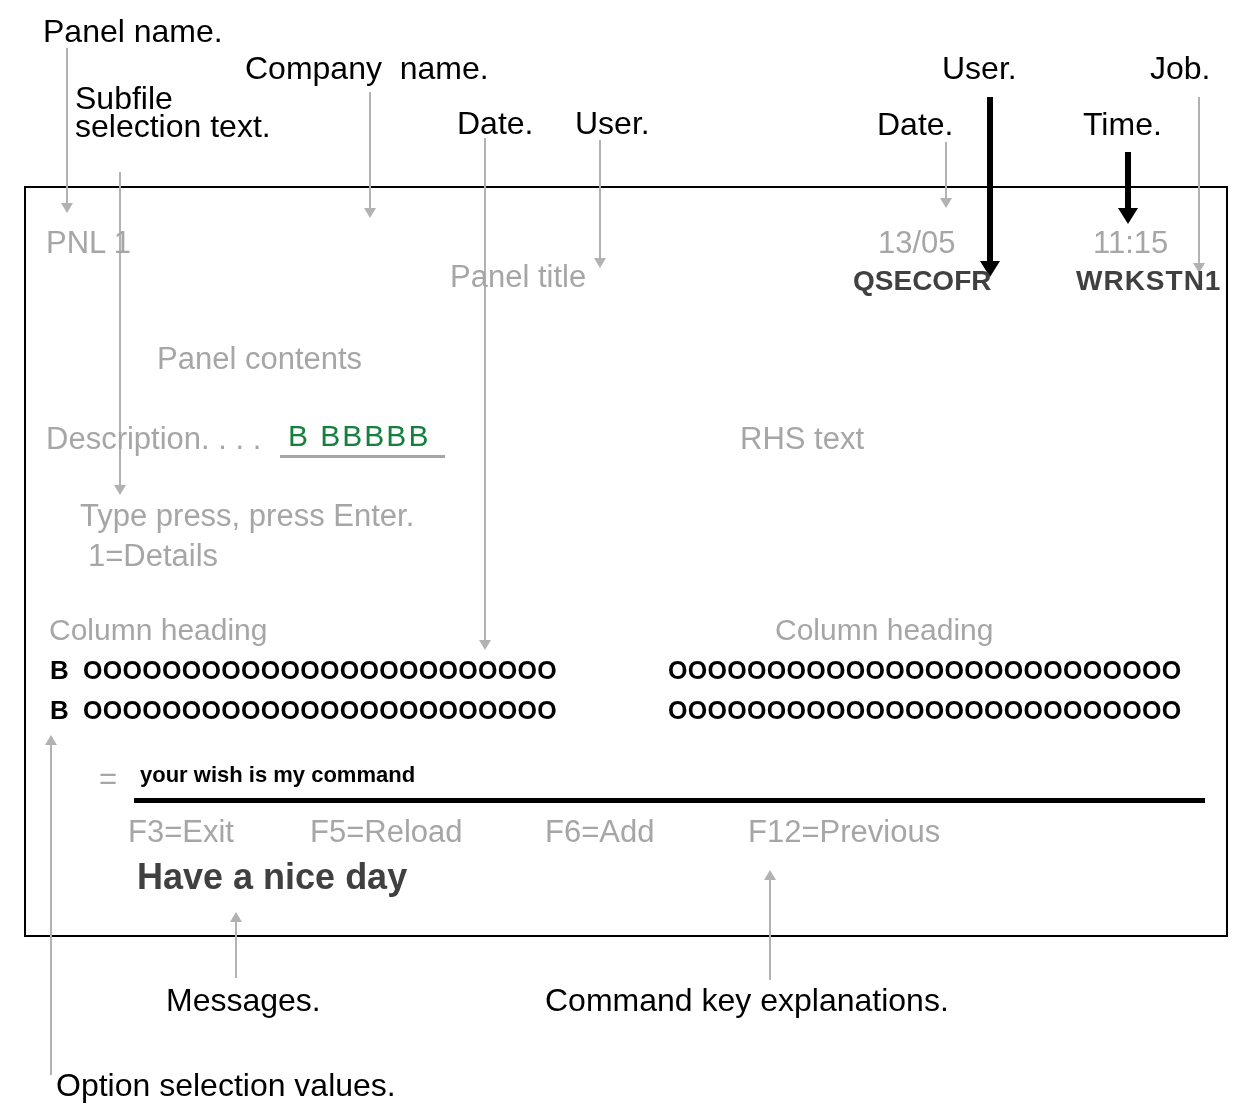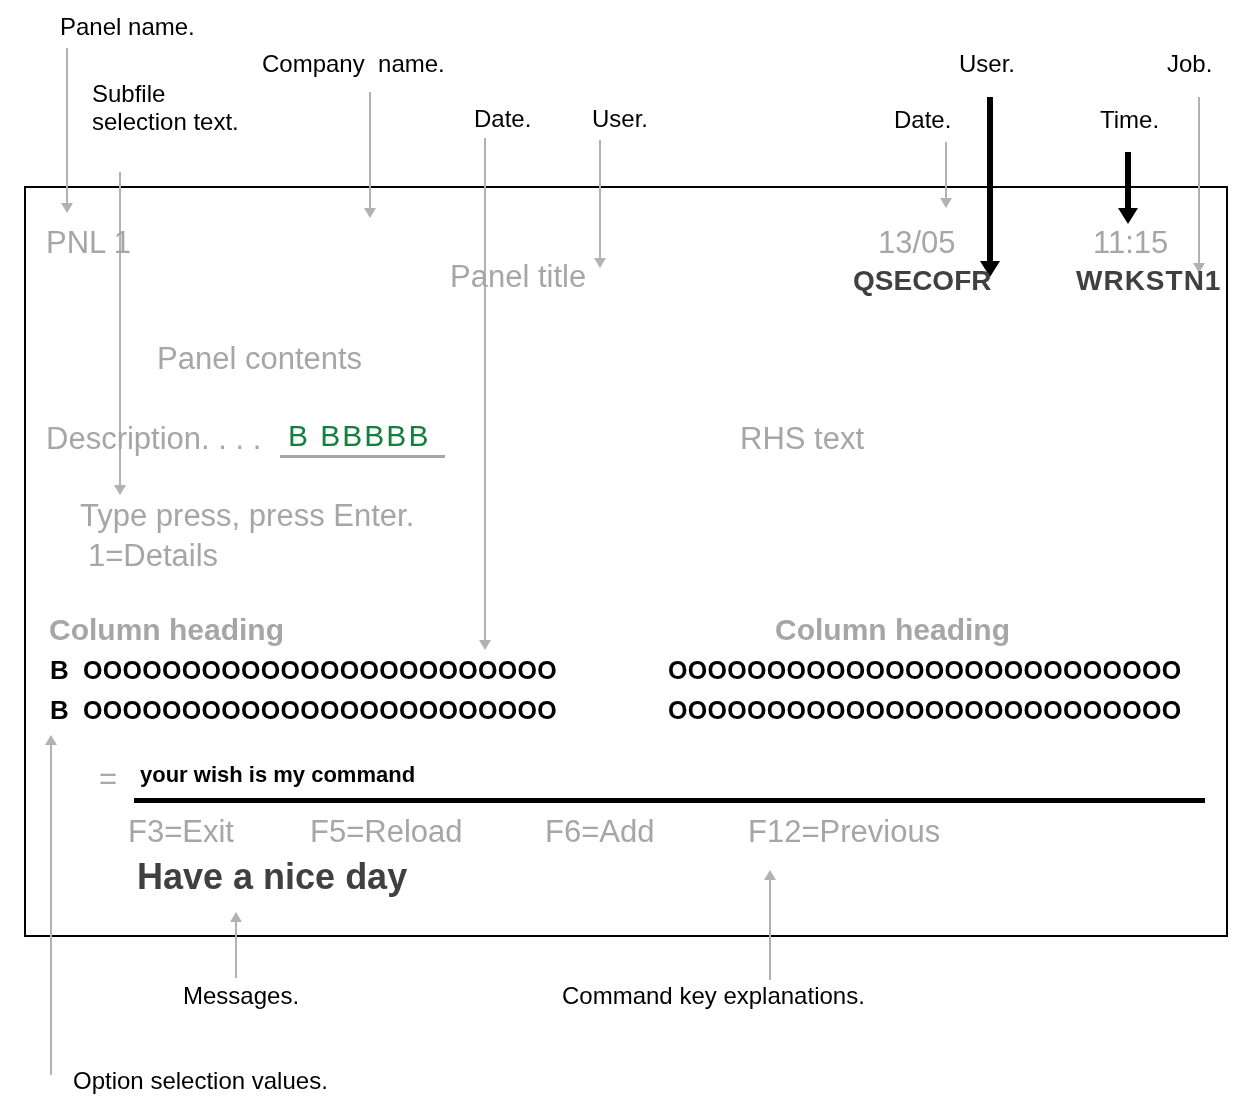--- a/index.html
+++ b/index.html
@@ -1,22 +1,22 @@
 <!DOCTYPE html>
 <html><head>
 <meta charset="utf-8">
 <style>
   html,body{margin:0;padding:0;background:#fff;}
   .canvas{position:relative;width:1247px;height:1114px;background:#ffffff;
           font-family:"Liberation Sans", sans-serif;overflow:hidden;}
   .t{position:absolute;white-space:pre;line-height:1;}
-  .lbl{color:#000;font-size:24px;margin-left:17px;}
+  .lbl{color:#000;font-size:32px;}
   .gray{color:#a6a6a6;font-size:31px;}
   .grayb{color:#15803d;font-size:30px;font-weight:normal;letter-spacing:2px;}
-  .colhead{color:#a6a6a6;font-size:30px;font-weight:bold;}
+  .colhead{color:#a6a6a6;font-size:30px;font-weight:normal;}
   .blackb{color:#404040;font-size:28px;font-weight:bold;}
   .orow{color:#000;font-size:25px;font-weight:bold;letter-spacing:0.3px;}
   .bcell{color:#000;font-size:26px;font-weight:bold;}
   .cmd{color:#000;font-size:22px;font-weight:bold;}
   .panel-box{position:absolute;left:24px;top:186px;width:1204px;height:751px;
              border:2px solid #000;box-sizing:border-box;}
   .rule{position:absolute;background:#000;}
   .uline{position:absolute;background:#a6a6a6;}
   
   .av{position:absolute;width:2px;background:#b2b2b2;}

